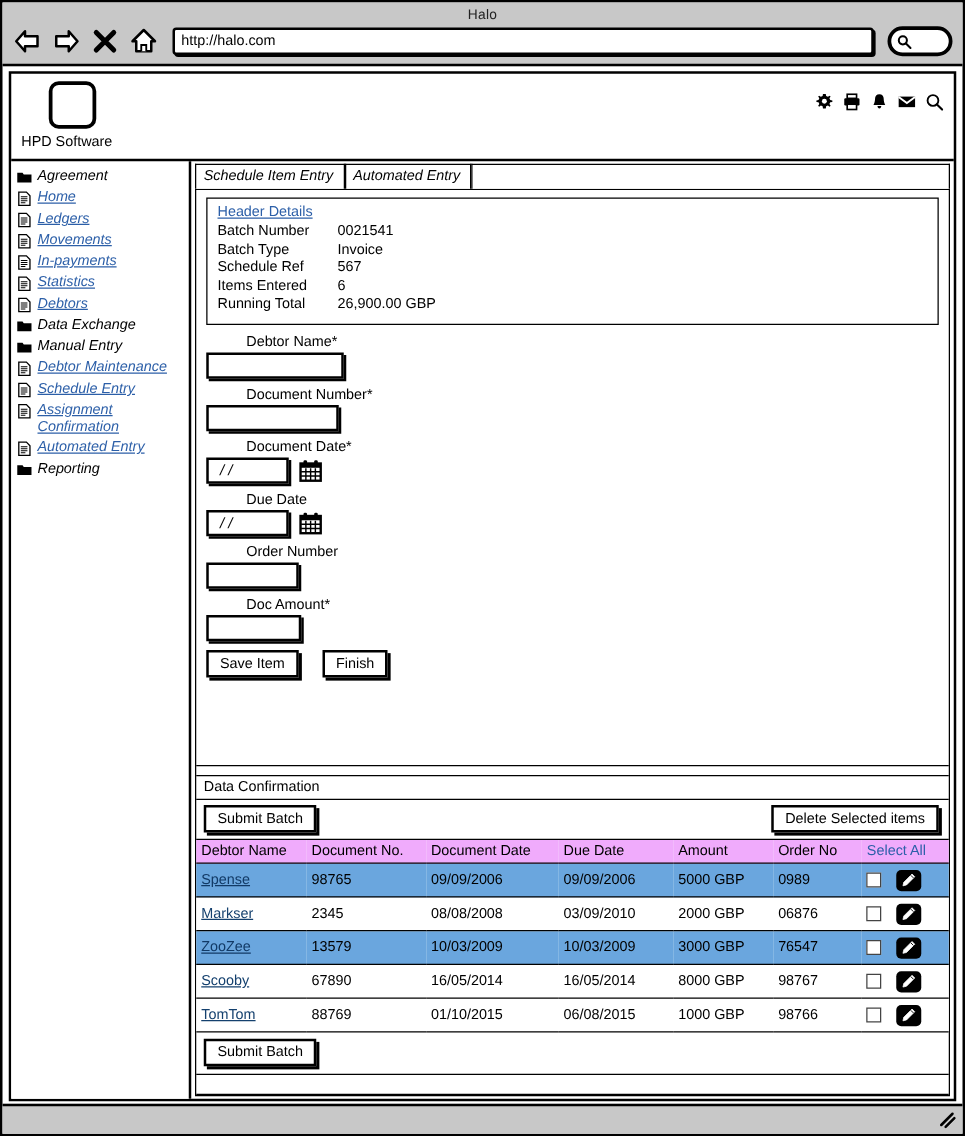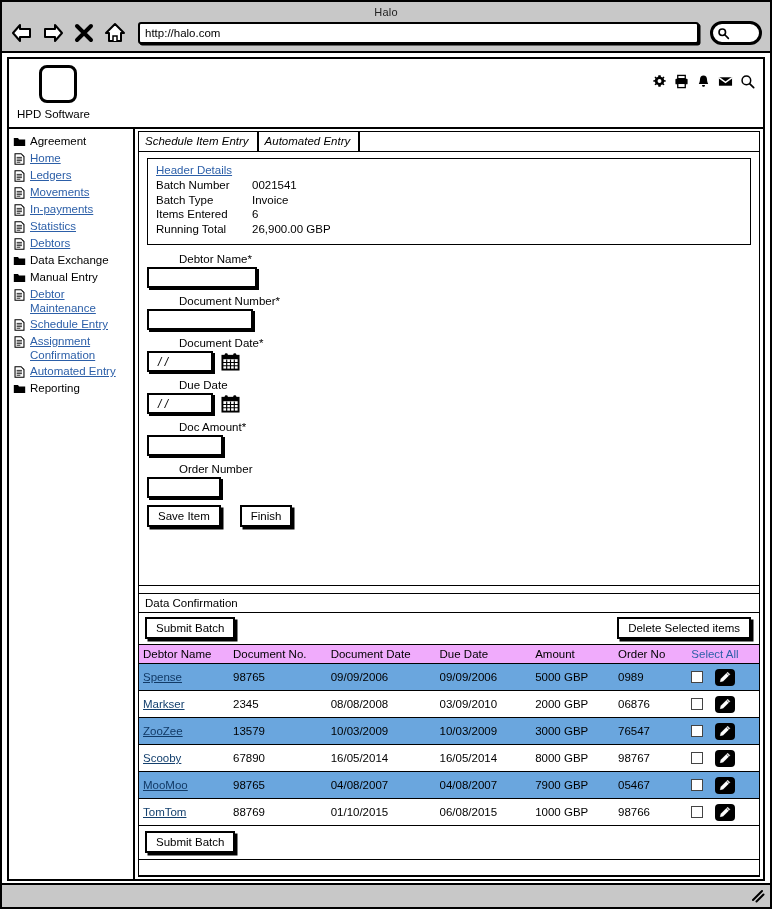--- a/index.html
+++ b/index.html
@@ -106,25 +106,26 @@
   }
   .logo-text { font-size: 11.5px; margin-top: 5px; }
 
   .header-icons { display: flex; align-items: center; gap: 7px; margin-top: 9px; }
   .hicon { width: 15px; height: 15px; display: block; }
 
   .app-body { flex: 1 1 auto; display: flex; min-height: 0; }
 
   
   .sidebar {
-    width: 126px;
+    width: 144px;
     border-right: 2px solid #000;
     padding: 4px 2px 4px 4px;
     flex: 0 0 auto;
     background: #fff;
+    font-style: italic;
   }
 
   .side-item {
     display: flex;
     align-items: flex-start;
     gap: 4px;
     padding: 1px 0;
     min-height: 15px;
   }
   .side-icon { width: 13px; height: 14px; flex: 0 0 auto; margin-top: 1px; }
@@ -559,20 +560,24 @@
             <div class="hd-title">Header Details</div>
             <div class="hd-row">
               <span class="hd-key">Batch Number</span>
               <span class="hd-val">0021541</span>
             </div>
             <div class="hd-row">
               <span class="hd-key">Batch Type</span>
               <span class="hd-val">Invoice</span>
             </div>
             <div class="hd-row">
+              <span class="hd-key">Schedule Ref</span>
+              <span class="hd-val">567</span>
+            </div>
+            <div class="hd-row">
               <span class="hd-key">Items Entered</span>
               <span class="hd-val">6</span>
             </div>
             <div class="hd-row">
               <span class="hd-key">Running Total</span>
               <span class="hd-val">26,900.00 GBP</span>
             </div>
           </div>
 
           <div class="form">
@@ -617,27 +622,27 @@
                     <rect x="1.5" y="4" width="17" height="3.6" fill="#000"></rect>
                     <rect x="4" y="1.2" width="3" height="4" rx="1.2" fill="#000"></rect>
                     <rect x="13" y="1.2" width="3" height="4" rx="1.2" fill="#000"></rect>
                     <path d="M6 8 L6 18 M10 8 L10 18 M14 8 L14 18 M2 11 L18 11 M2 14.5 L18 14.5" stroke="#000" stroke-width="1.2"></path>
                   </svg>
                 </span>
               </div>
             </div>
 
             <div class="fld-group">
+              <div class="fld-label">Order Number</div>
+              <div class="inp w-ord"></div>
+            </div>
+
+            <div class="fld-group">
               <div class="fld-label">Doc Amount*</div>
               <div class="inp w-amt"></div>
-            </div>
-
-            <div class="fld-group">
-              <div class="fld-label">Order Number</div>
-              <div class="inp w-ord"></div>
             </div>
 
             <div class="btn-row">
               <button class="btn">Save Item</button>
               <button class="btn">Finish</button>
             </div>
           </div>
 
           <div class="form-spacer"></div>
           <div class="panel-divider"></div>
@@ -724,37 +729,20 @@
                   <td>
                     <span class="cb"></span>
                     <span class="pencil-btn">
                       <svg viewBox="0 0 16 16" width="12" height="12">
                           <path d="M11.5 1.6 L14.4 4.5 L5.6 13.3 L1.8 14.2 L2.7 10.4 Z" fill="#fff" stroke="#fff" stroke-width="0.8" stroke-linejoin="round"></path>
                           <path d="M10.2 3 L13 5.8" stroke="#000" stroke-width="1"></path>
                         </svg>
                     </span>
                   </td>
                 </tr>
-                <tr class="odd">
-                  <td class="debtor"><a href="#">MooMoo</a></td>
-                  <td>98765</td>
-                  <td>04/08/2007</td>
-                  <td>04/08/2007</td>
-                  <td>7900 GBP</td>
-                  <td>05467</td>
-                  <td>
-                    <span class="cb"></span>
-                    <span class="pencil-btn">
-                      <svg viewBox="0 0 16 16" width="12" height="12">
-                          <path d="M11.5 1.6 L14.4 4.5 L5.6 13.3 L1.8 14.2 L2.7 10.4 Z" fill="#fff" stroke="#fff" stroke-width="0.8" stroke-linejoin="round"></path>
-                          <path d="M10.2 3 L13 5.8" stroke="#000" stroke-width="1"></path>
-                        </svg>
-                    </span>
-                  </td>
-                </tr>
                 <tr class="even">
                   <td class="debtor"><a href="#">TomTom</a></td>
                   <td>88769</td>
                   <td>01/10/2015</td>
                   <td>06/08/2015</td>
                   <td>1000 GBP</td>
                   <td>98766</td>
                   <td>
                     <span class="cb"></span>
                     <span class="pencil-btn">

